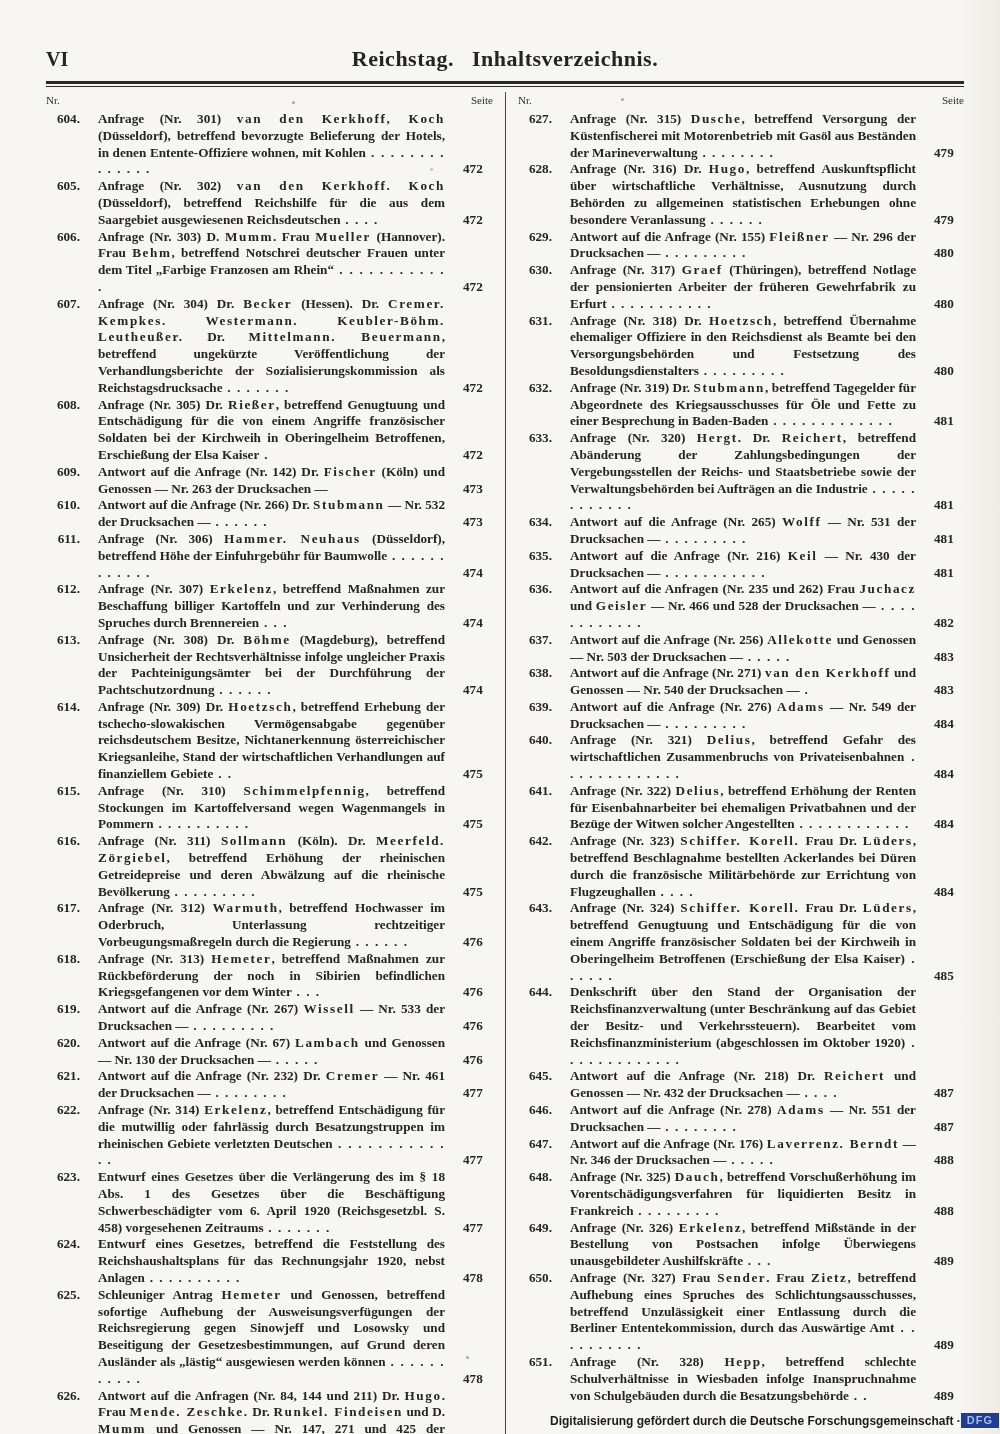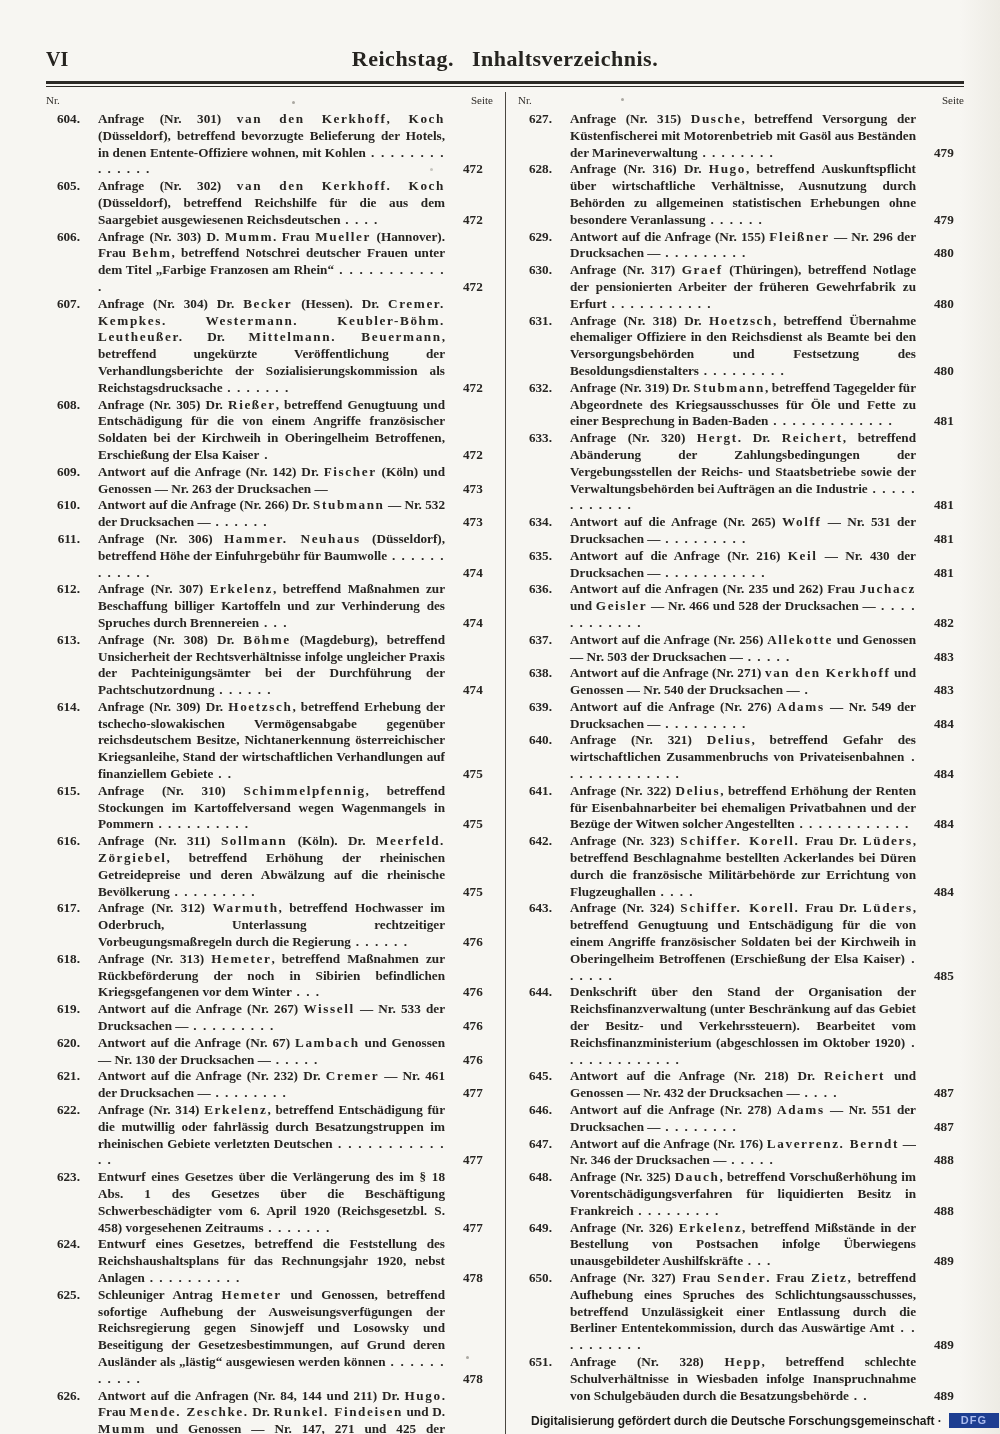--- a/index.html
+++ b/index.html
@@ -27,21 +27,21 @@
   .entry{display:grid;grid-template-columns:34px 1fr 30px;column-gap:18px;
          font-weight:700;font-size:13.2px;line-height:16.8px;color:#272522;}
   .entry-no{text-align:right;white-space:nowrap;}
   .entry-body{text-align:justify;hyphens:manual;}
   .entry-body .sp{letter-spacing:1.6px;}
   .leader{letter-spacing:1.5px;color:#2b2925;}
   .entry-page{text-align:left;align-self:end;white-space:nowrap;}
   
   .footer{position:absolute;right:1px;bottom:6px;display:flex;align-items:center;
           font-family:"Liberation Sans",sans-serif;font-size:12px;font-weight:700;color:#1c1b19;justify-content:flex-end;}
-  .dfg{display:inline-block;margin-left:7px;padding:1px 12px 2px;background:#1d3e91;
+  .dfg{display:inline-block;padding:1px 6px 2px;background:#1d3e91;
        color:#aabbee;font-size:11px;font-weight:700;letter-spacing:1px;
        font-family:"Liberation Sans",sans-serif;}
   
   .speck{position:absolute;width:3px;height:3px;border-radius:50%;background:#6b675f;opacity:.55;}
 </style>
 </head>
 <body>
 
 <div class="page">
 

